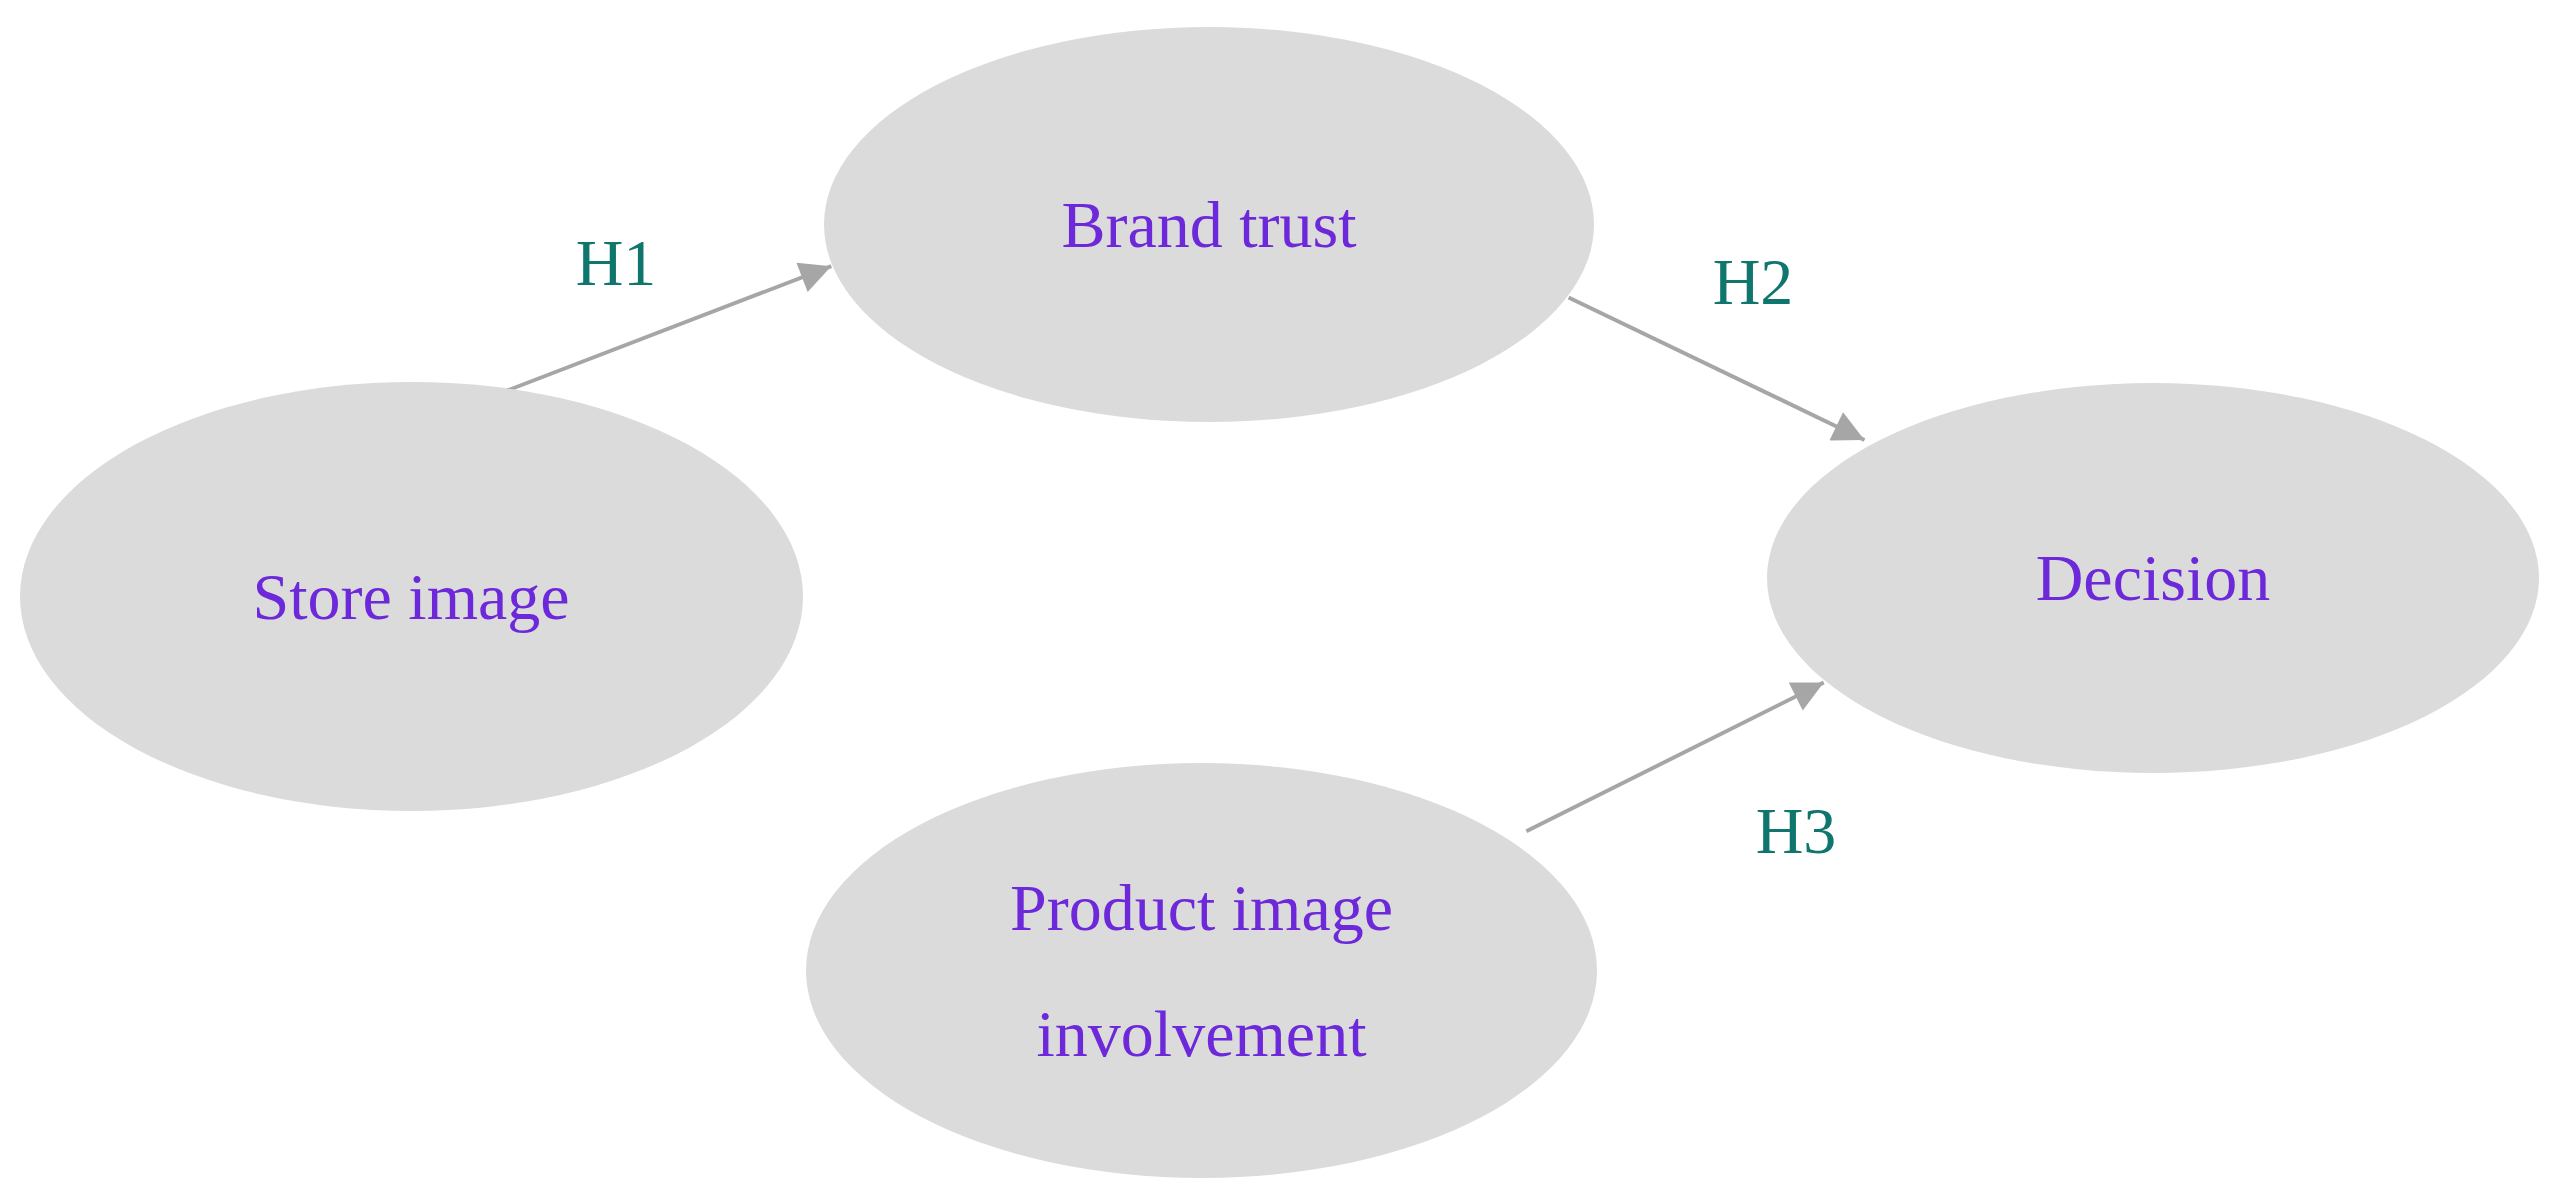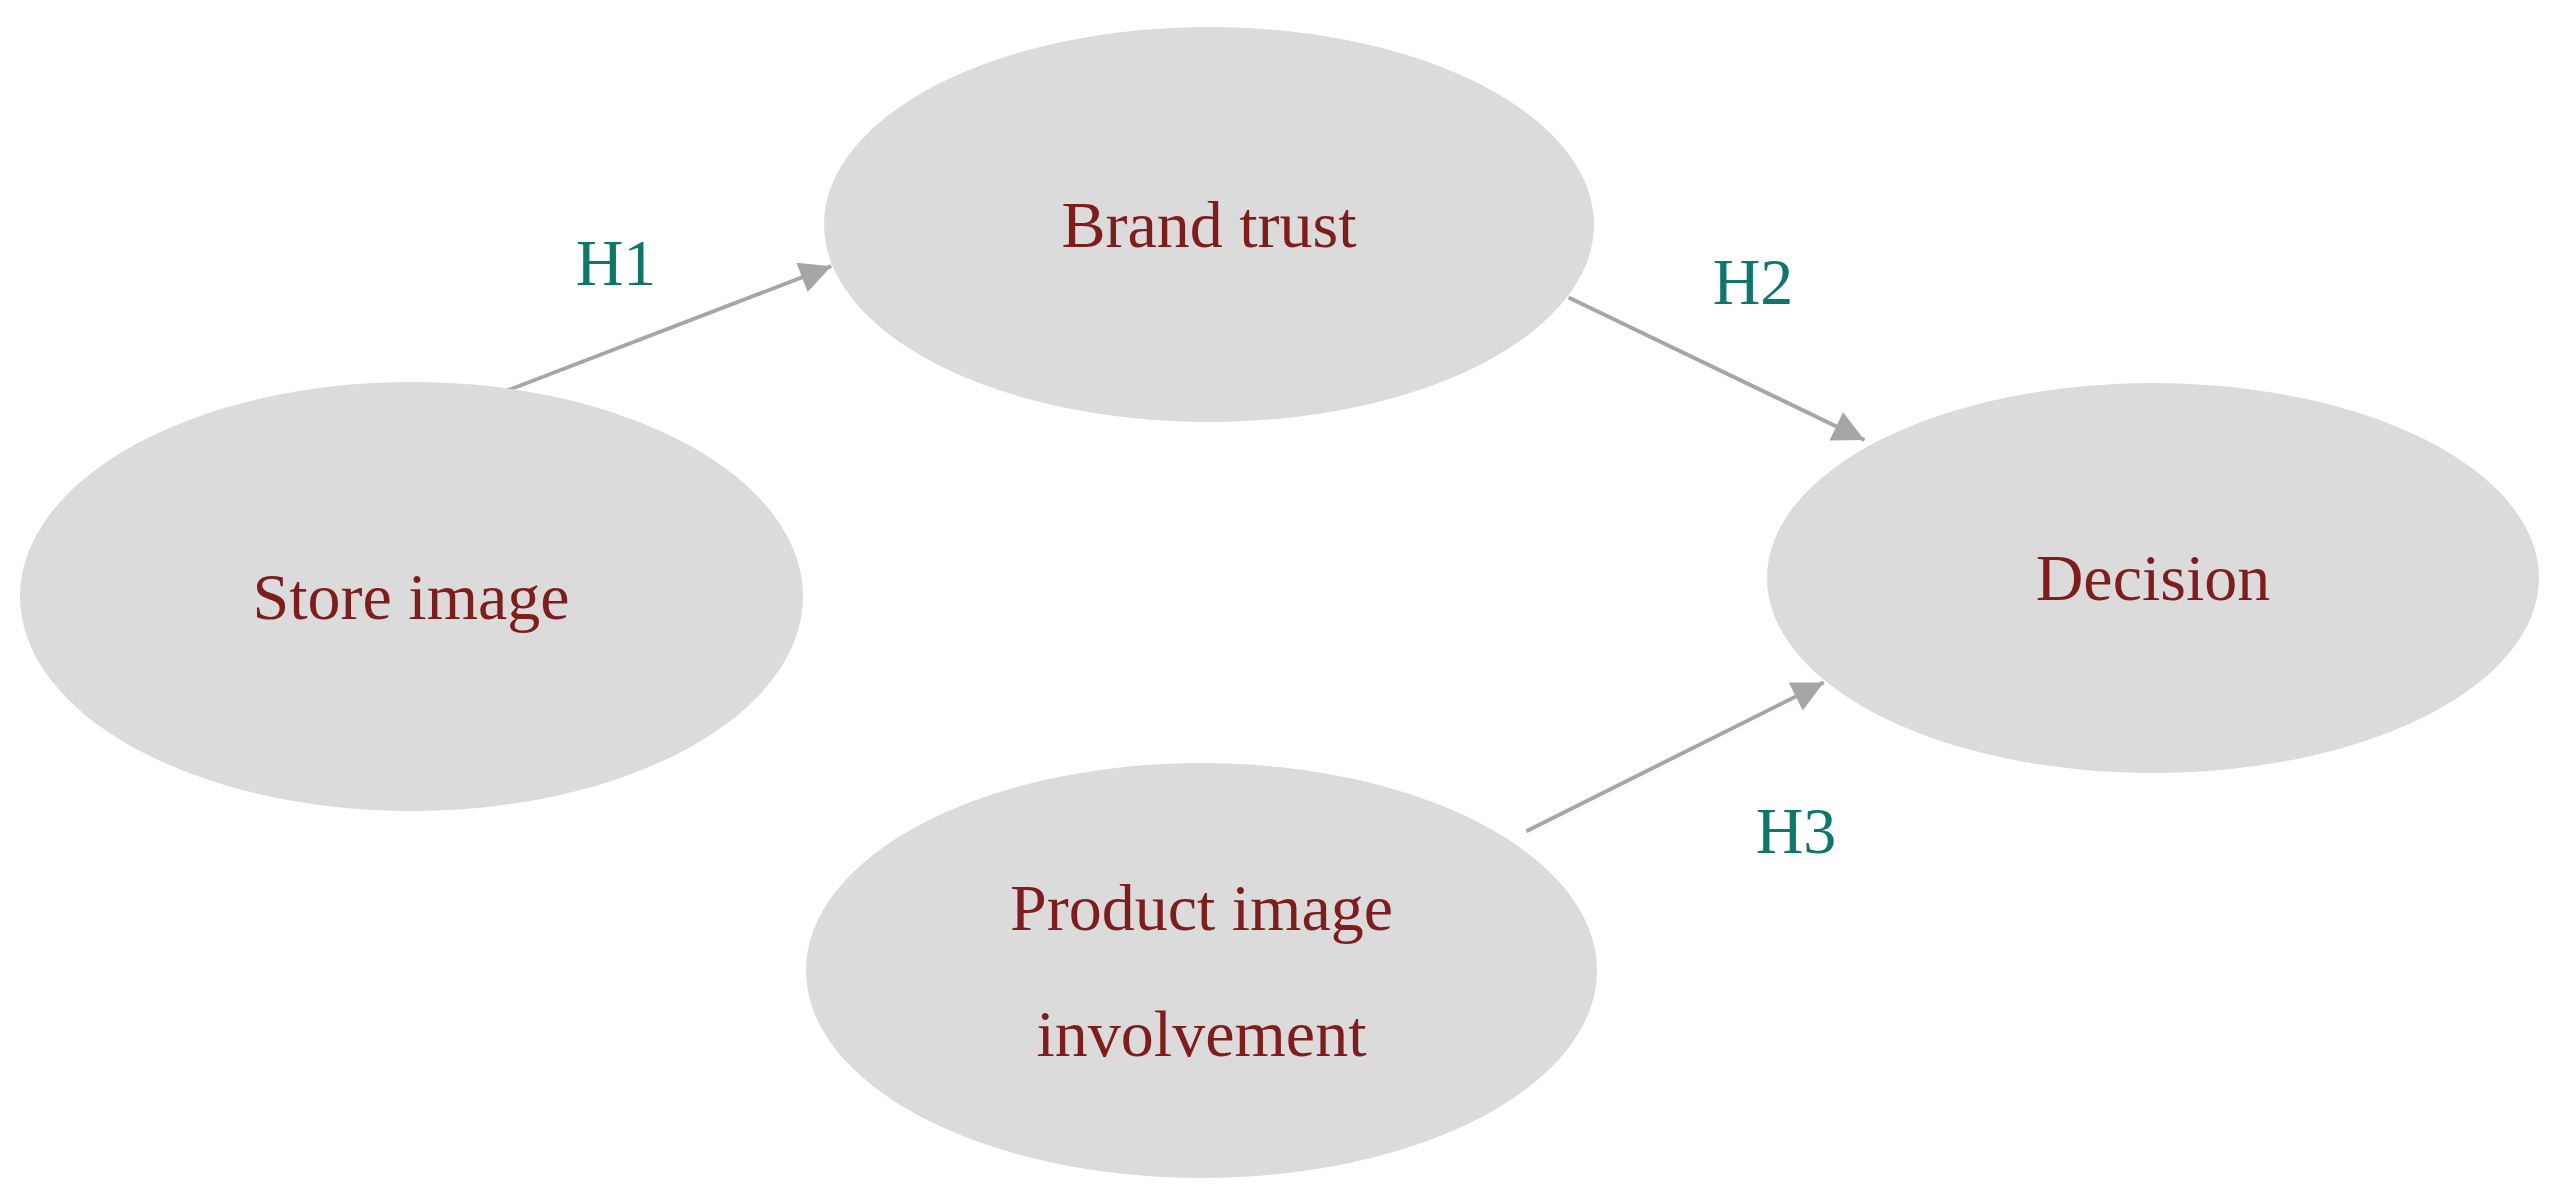--- a/index.html
+++ b/index.html
@@ -13,21 +13,21 @@
   }
   .node {
     position: absolute;
     background: #dbdbdb;
     border-radius: 50%;
     display: flex;
     flex-direction: column;
     align-items: center;
     justify-content: center;
     text-align: center;
-    color: #7f1d1d;
+    color: #6d28d9;
     font-size: 66px;
     line-height: 1.9;
   }
   .node span { display: block; white-space: nowrap; }
   .node span:empty { display: none; }
   #node-store-image        { left: 19.6px;   top: 382px; width: 783px; height: 429px; }
   #node-brand-trust        { left: 824px; top: 27px;  width: 770px;  height: 395px; }
   #node-product-class      { left: 806px; top: 763px; width: 791px; height: 415px; }
   #node-purchase-decision  { left: 1767px; top: 383px; width: 772px;  height: 390px; }
   #connectors { position: absolute; left: 0; top: 0; width: 2576px; height: 1196px; }

